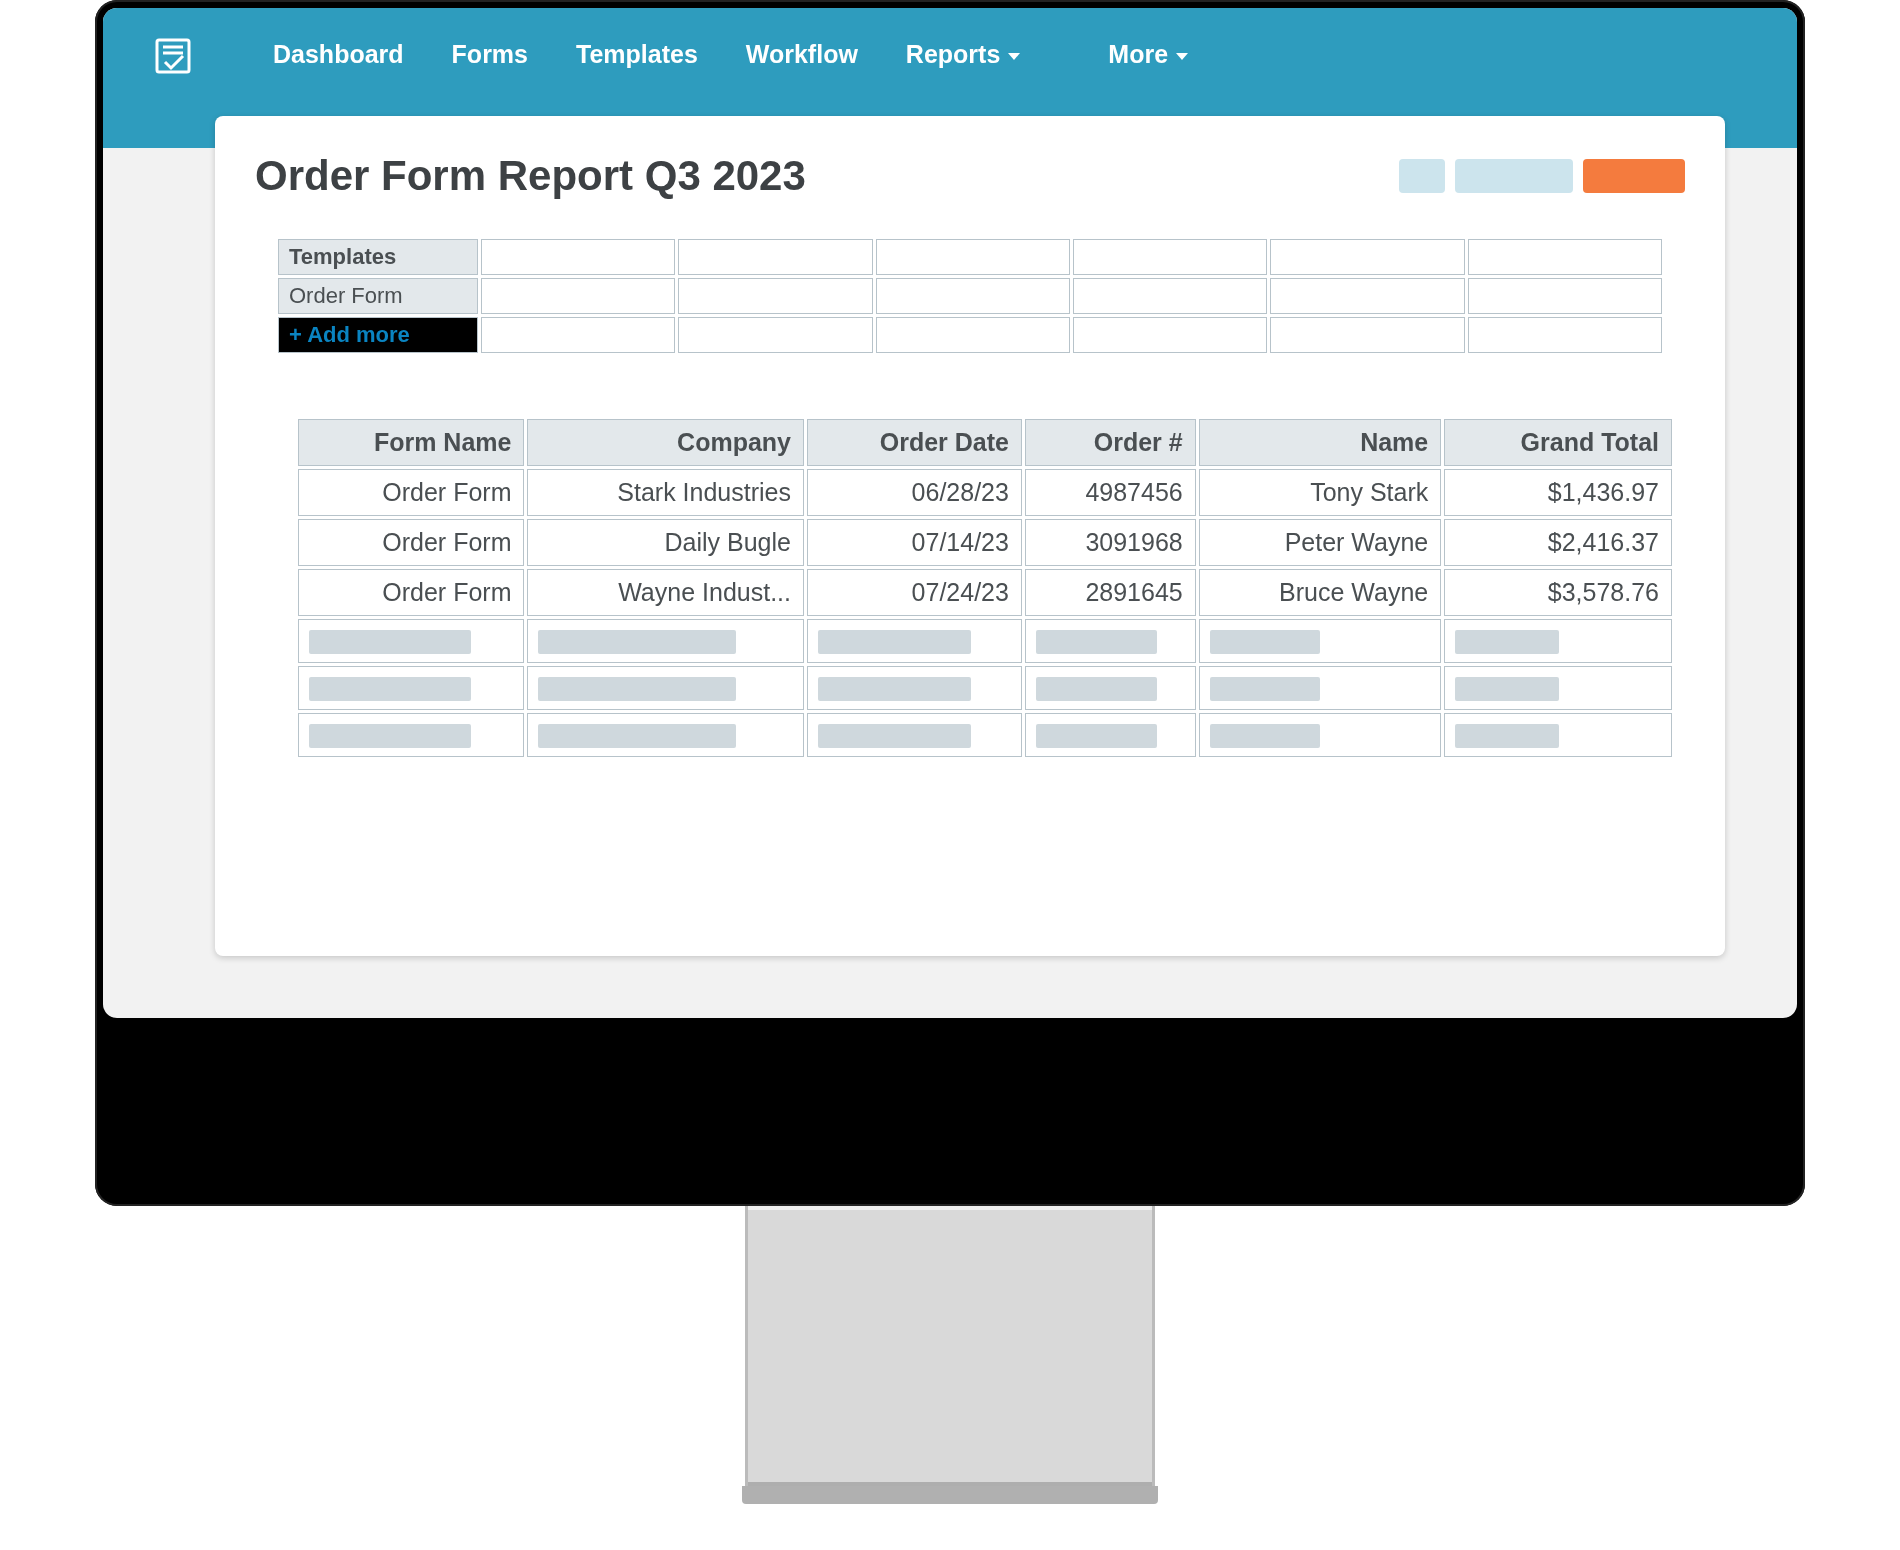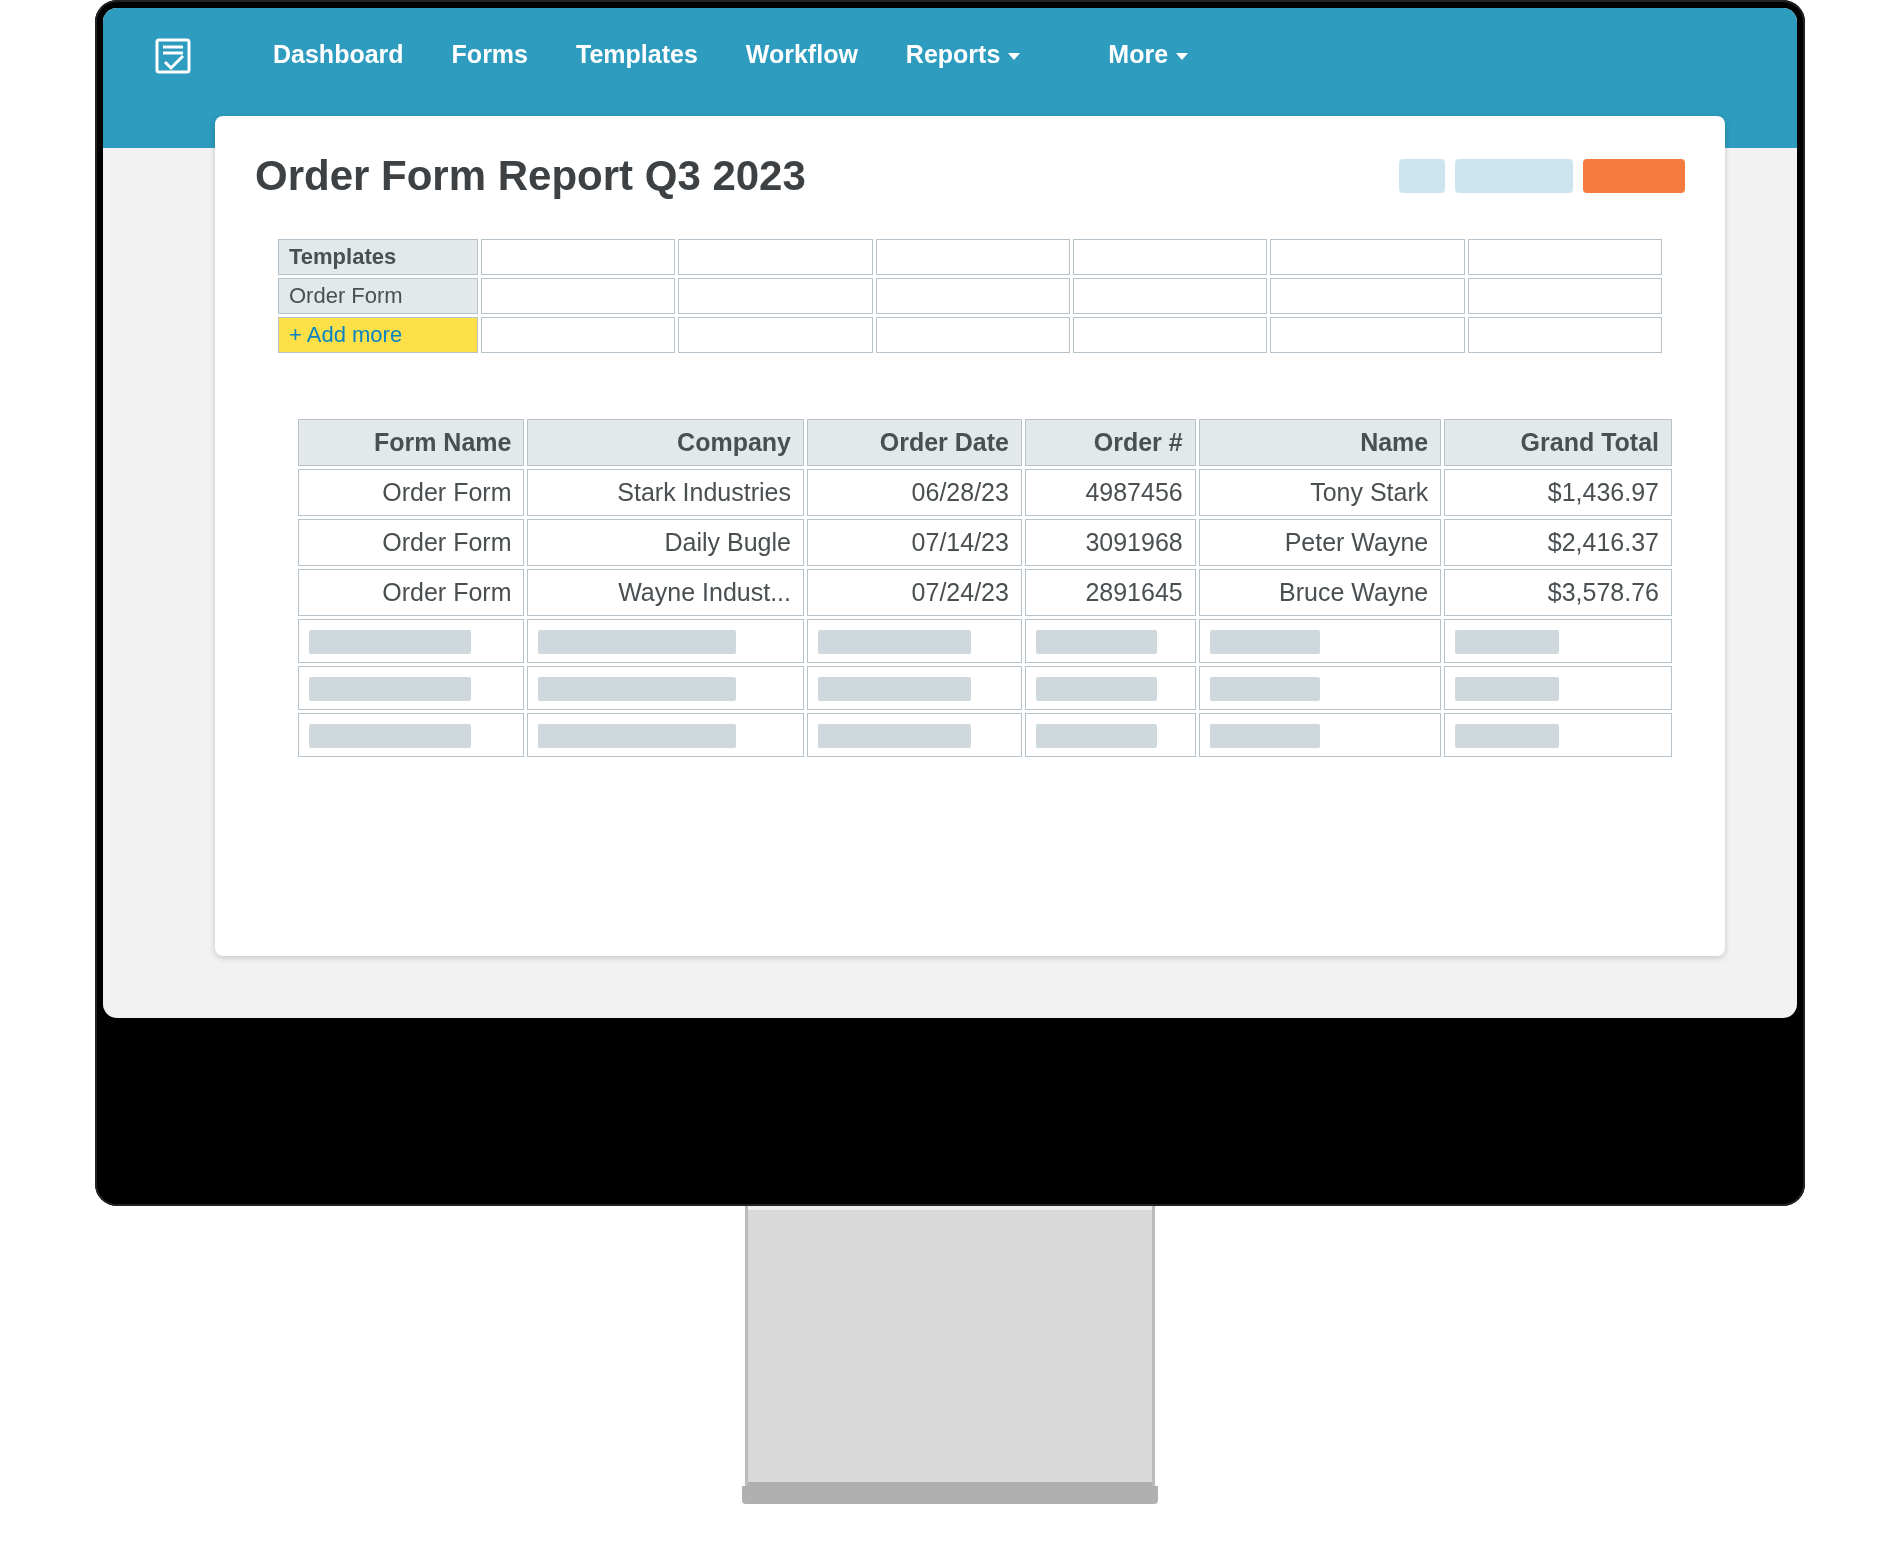--- a/index.html
+++ b/index.html
@@ -136,23 +136,24 @@
     background:var(--grey-header);
     font-weight:600;
     width:200px;
   }
   .templates-table td.label-cell{
     background:var(--grey-header);
     width:200px;
   }
   .templates-table td.addmore{
     color:var(--link);
-    background:#fde047;
+    background:#000000;
     cursor:pointer;
     width:200px;
+    font-weight:bold;
   }
 
   
   .data-wrap{
     margin-left:40px;
     margin-right:10px;
   }
   .data-table{width:100%;}
   .data-table th, .data-table td{
     border:1px solid var(--grey-border);

